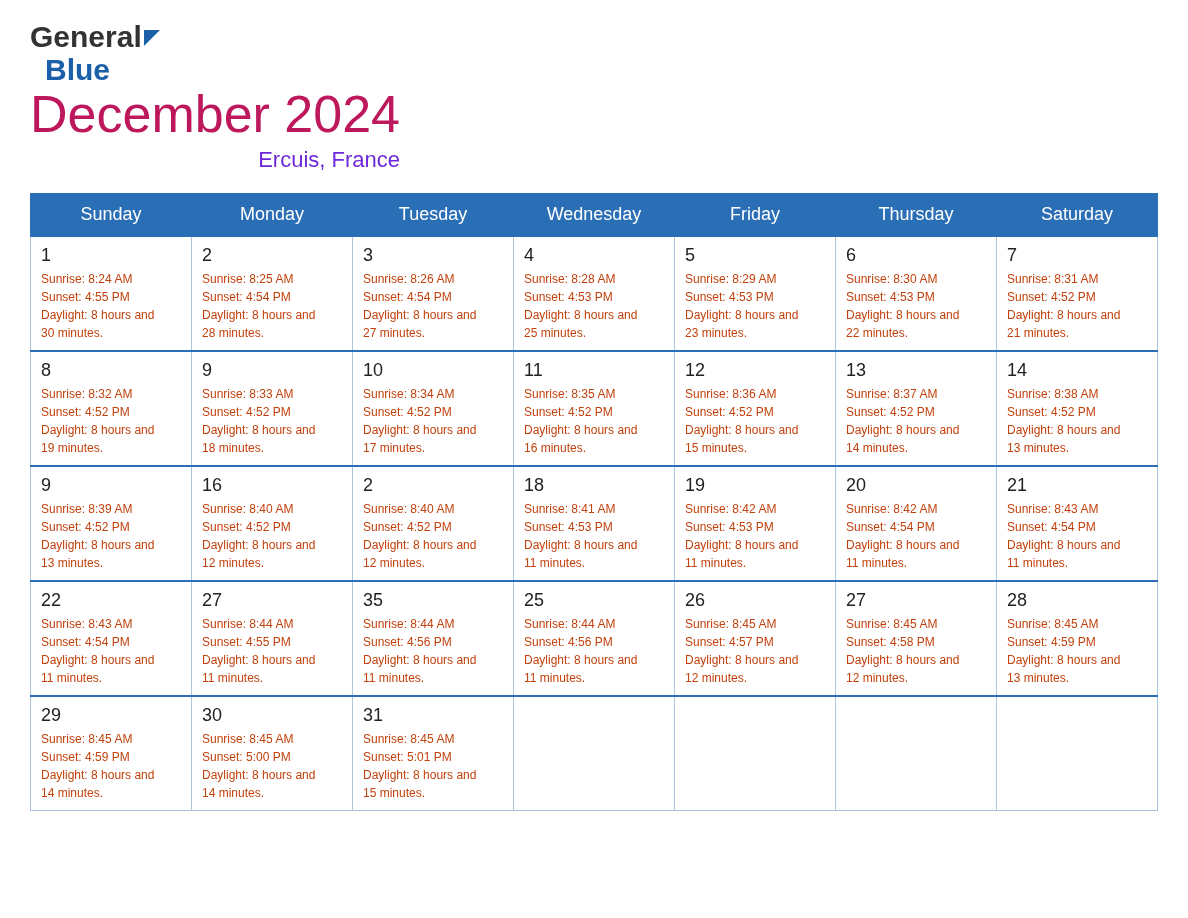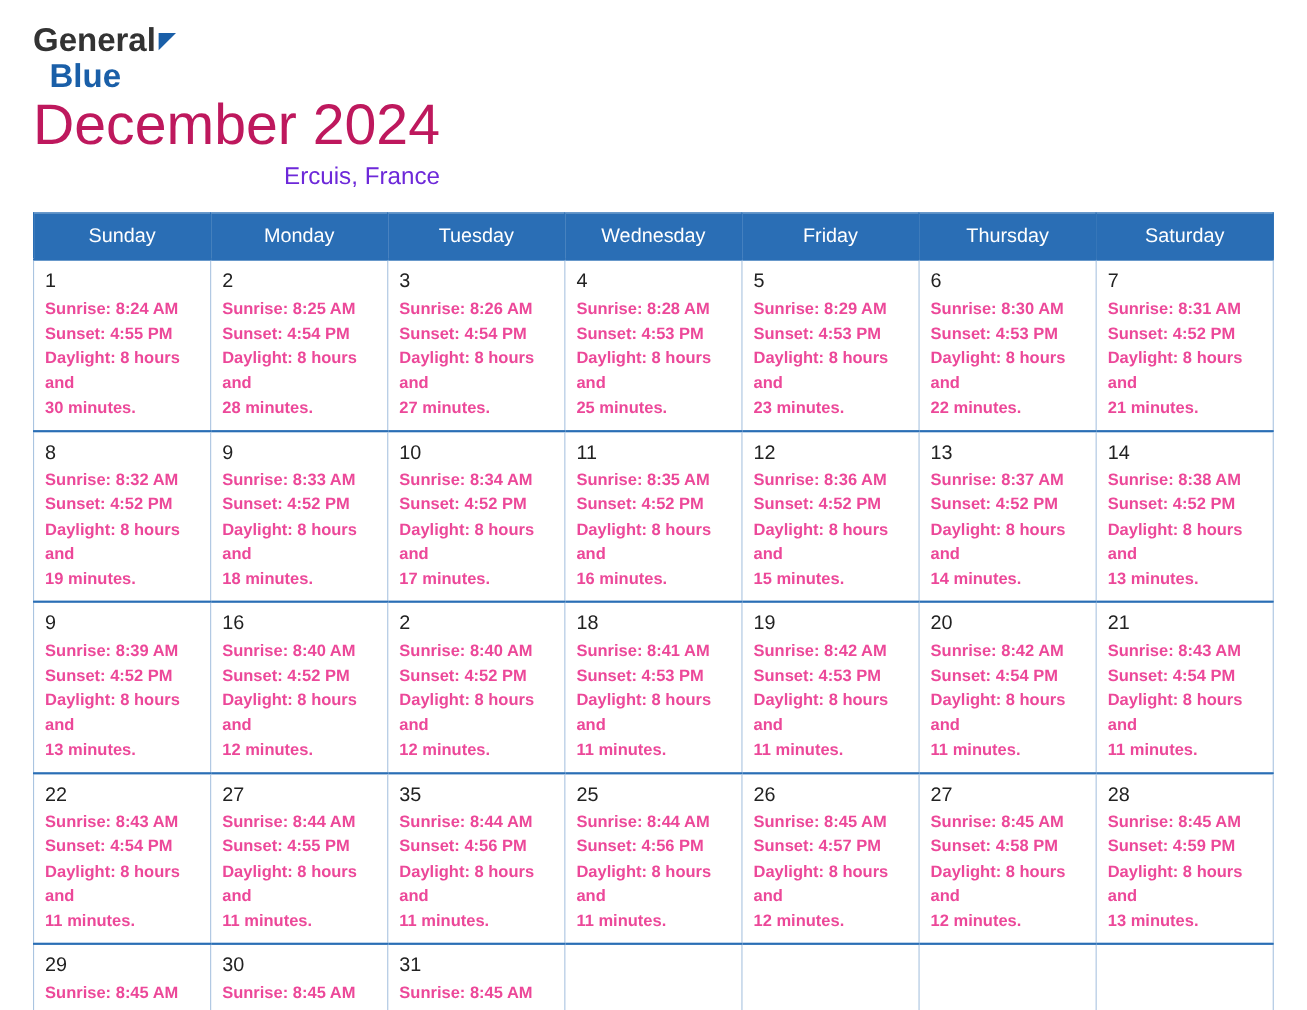--- a/index.html
+++ b/index.html
@@ -55,24 +55,23 @@
       min-height: 100px;
     }
     .day-num {
       font-size: 18px;
       font-weight: normal;
       color: #222;
       display: block;
       margin-bottom: 4px;
     }
     .day-info {
-      font-size: 15px;
+      font-size: 12px;
       line-height: 1.5;
-      color: #ec4899;
-      font-weight: bold;
+      color: #c2410c;
     }
     tr.week-row td {
       border-top: 2px solid #2a6eb5;
     }
     .empty-cell {
       background: #fff;
     }
     .logo-block {
       line-height: 1.1;
     }

